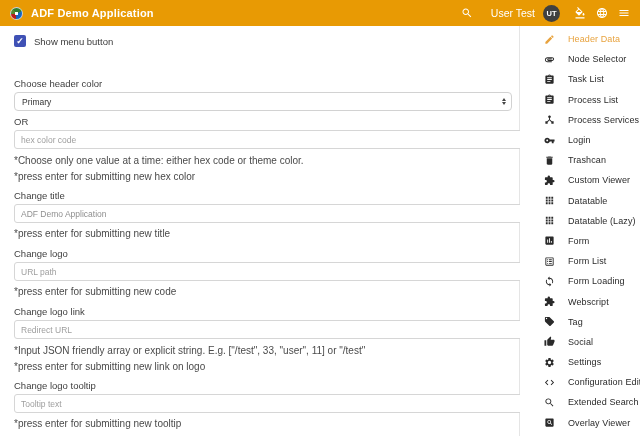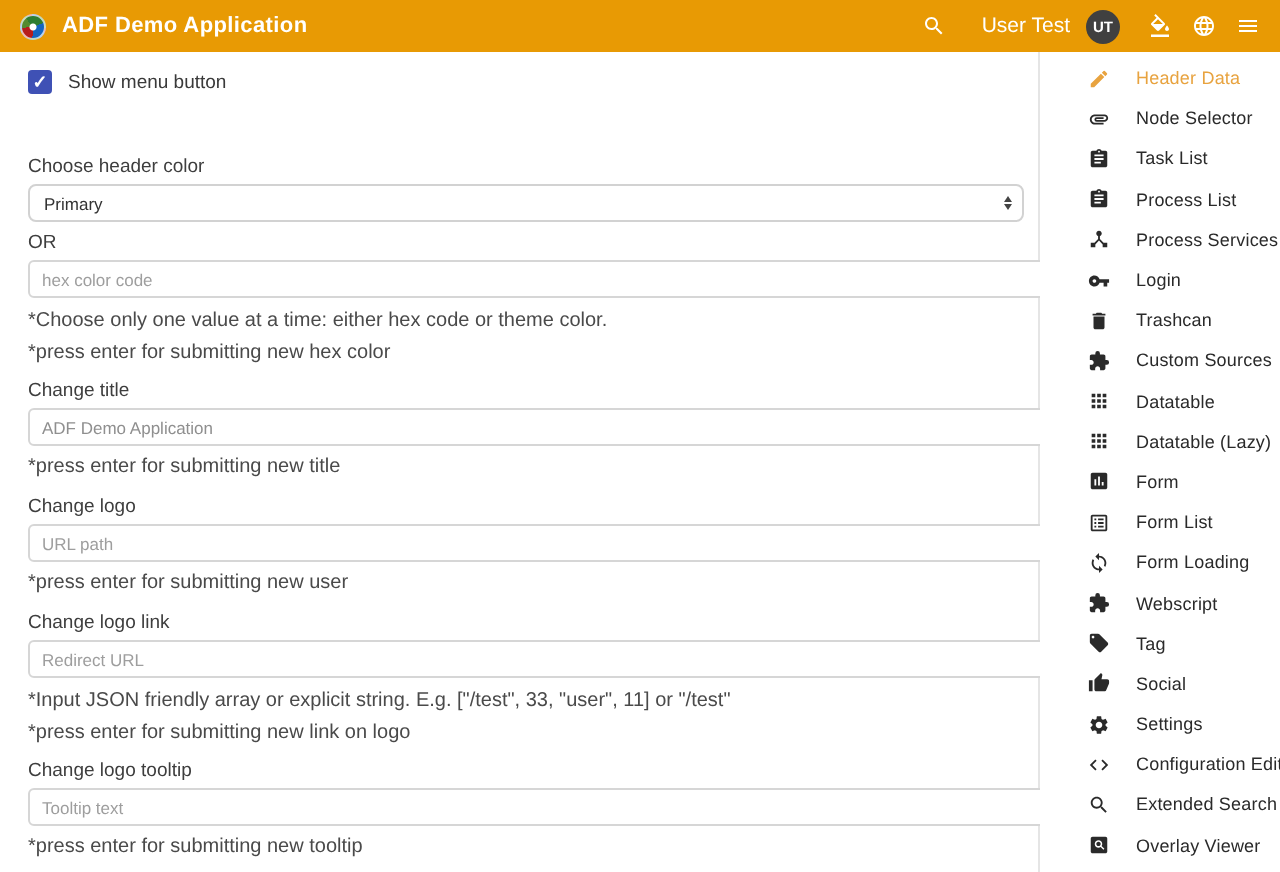--- a/index.html
+++ b/index.html
@@ -126,21 +126,21 @@
 
     <div class="hint first">*Choose only one value at a time: either hex code or theme color.</div>
     <div class="hint">*press enter for submitting new hex color</div>
 
     <div class="field-label tight" style="margin-top:8px">Change title</div>
     <input class="text-field" type="text" value="ADF Demo Application" style="">
     <div class="hint">*press enter for submitting new title</div>
 
     <div class="field-label tight" style="margin-top:9px">Change logo</div>
     <input class="text-field" type="text" placeholder="URL path" style="">
-    <div class="hint">*press enter for submitting new user</div>
+    <div class="hint">*press enter for submitting new code</div>
 
     <div class="field-label tight" style="margin-top:9px">Change logo link</div>
     <input class="text-field" type="text" placeholder="Redirect URL" style="">
     <div class="hint first">*Input JSON friendly array or explicit string. E.g. ["/test", 33, "user", 11] or "/test"</div>
     <div class="hint">*press enter for submitting new link on logo</div>
 
     <div class="field-label big-gap">Change logo tooltip</div>
     <input class="text-field" type="text" placeholder="Tooltip text" style="">
     <div class="hint">*press enter for submitting new tooltip</div>
 
@@ -202,21 +202,21 @@
           </svg>
         </span>
         <span class="sb-label">Trashcan</span>
       </div>
       <div class="sb-item">
         <span class="sb-icon">
           <svg viewBox="0 0 24 24" fill="currentColor">
             <path d="M20.5 11H19V7c0-1.1-.9-2-2-2h-4V3.5a2.5 2.5 0 0 0-5 0V5H4c-1.1 0-1.99.9-1.99 2v3.8H3.5c1.49 0 2.7 1.21 2.7 2.7s-1.21 2.7-2.7 2.7H2V20c0 1.1.9 2 2 2h3.8v-1.5c0-1.49 1.21-2.7 2.7-2.7 1.49 0 2.7 1.21 2.7 2.7V22H17c1.1 0 2-.9 2-2v-4h1.5a2.5 2.5 0 0 0 0-5z"></path>
           </svg>
         </span>
-        <span class="sb-label">Custom Sources</span>
+        <span class="sb-label">Custom Viewer</span>
       </div>
       <div class="sb-item">
         <span class="sb-icon">
           <svg viewBox="0 0 24 24" fill="currentColor">
             <path d="M4 8h4V4H4v4zm6 12h4v-4h-4v4zm-6 0h4v-4H4v4zm0-6h4v-4H4v4zm6 0h4v-4h-4v4zm6-10v4h4V4h-4zm-6 4h4V4h-4v4zm6 6h4v-4h-4v4zm0 6h4v-4h-4v4z"></path>
           </svg>
         </span>
         <span class="sb-label">Datatable</span>
       </div>
       <div class="sb-item">

